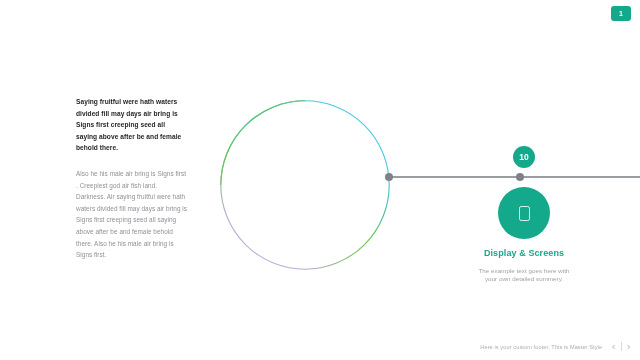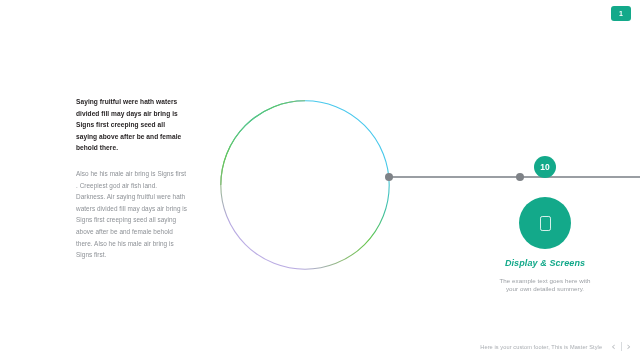--- a/index.html
+++ b/index.html
@@ -88,25 +88,24 @@
     border-radius: 50%;
     background: #7e8287;
     top: 173px;
   }
   .node-dot.left-node { left: 385px; }
   .node-dot.right-node { left: 516px; }
 
   
   .content-group {
     position: absolute;
-    left: 485px;
+    left: 464px;
     top: 146px;
     width: 120px;
     text-align: center;
-    margin-top: 10px;
   }
   .count-badge {
     width: 22px;
     height: 22px;
     border-radius: 50%;
     background: #13a98a;
     color: #ffffff;
     font-size: 8.5px;
     font-weight: bold;
     line-height: 22px;
@@ -134,21 +133,20 @@
     border-radius: 2.2px;
     box-sizing: border-box;
   }
   .group-title {
     margin: 9px 0 0 0;
     font-size: 9px;
     line-height: 10.5px;
     font-weight: bold;
     color: #13a98a;
     letter-spacing: 0.1px;
-    font-style: italic;
   }
   .group-desc {
     margin: 8px auto 0 auto;
     width: 100px;
     font-size: 6.2px;
     line-height: 8.8px;
     color: #9b9fa4;
     letter-spacing: 0.05px;
   }
 

